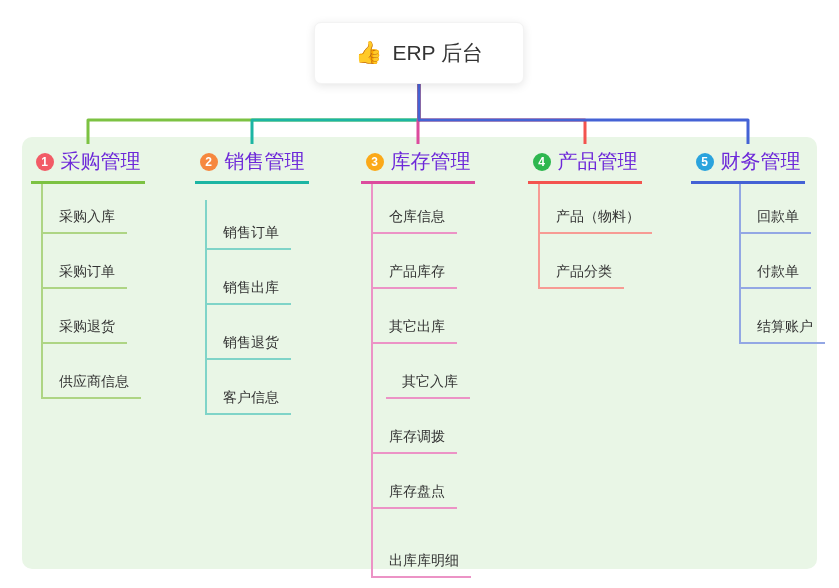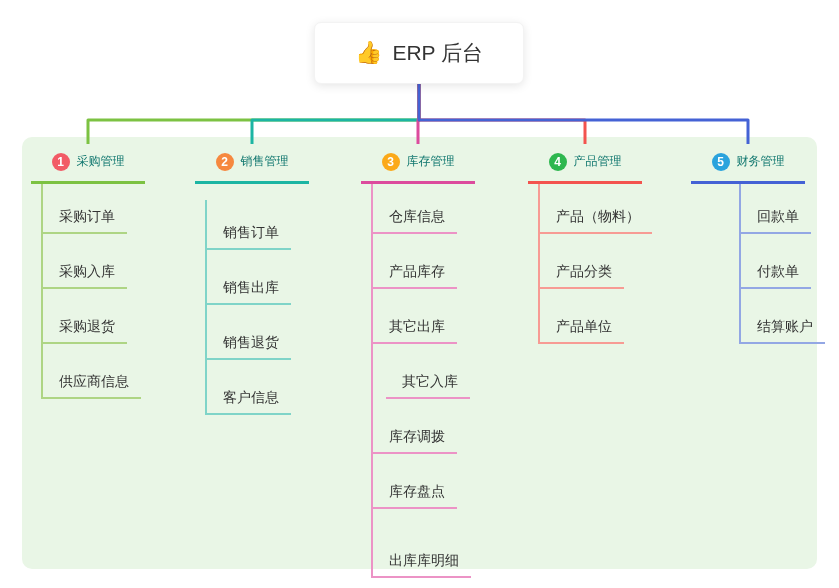--- a/index.html
+++ b/index.html
@@ -30,21 +30,21 @@
   .branch{position:absolute;width:114px;}
   .branch-title{
     display:flex;align-items:center;justify-content:center;gap:7px;
     height:23px;padding-bottom:8px;border-bottom:3px solid #999;
   }
   .branch-title .badge{
     width:18px;height:18px;border-radius:50%;flex:0 0 auto;
     display:flex;align-items:center;justify-content:center;
     color:#ffffff;font-size:12px;font-weight:bold;line-height:1;
   }
-  .branch-title .blabel{font-size:12px;white-space:nowrap;color:#0f766e;}
+  .branch-title .blabel{font-size:20px;white-space:nowrap;color:#6d28d9;}
   .children{
     margin-left:10px;border-left:2px solid #ccc;width:max-content;
   }
   .child{
     width:max-content;height:55px;box-sizing:border-box;
     display:flex;align-items:flex-end;
     padding:0 12px 6px 16px;border-bottom:2px solid #ccc;
     font-size:14px;color:#333;white-space:nowrap;
   }
   .child:first-child{height:50px;}
@@ -69,22 +69,22 @@
     <span>ERP 后台</span>
   </div>
 
   <div id="branches">
       <div class="branch" style="left: 31px; top: 150px;">
         <div class="branch-title" style="border-bottom-color: rgb(124, 194, 66);">
           <span class="badge" style="background: rgb(242, 91, 102);">1</span>
           <span class="blabel">采购管理</span>
         </div>
         <div class="children" style="border-left-color: rgb(174, 213, 132);">
+          <div class="child" style="border-bottom-color: rgb(174, 213, 132);">采购入库</div>
           <div class="child" style="border-bottom-color: rgb(174, 213, 132);">采购订单</div>
-          <div class="child" style="border-bottom-color: rgb(174, 213, 132);">采购入库</div>
           <div class="child" style="border-bottom-color: rgb(174, 213, 132);">采购退货</div>
           <div class="child" style="border-bottom-color: rgb(174, 213, 132);">供应商信息</div>
         </div>
       </div>
       <div class="branch" style="left: 195px; top: 150px;">
         <div class="branch-title" style="border-bottom-color: rgb(28, 181, 163);">
           <span class="badge" style="background: rgb(246, 136, 63);">2</span>
           <span class="blabel">销售管理</span>
         </div>
         <div class="children" style="border-left-color: rgb(127, 212, 200);">
@@ -110,21 +110,20 @@
         </div>
       </div>
       <div class="branch" style="left: 528px; top: 150px;">
         <div class="branch-title" style="border-bottom-color: rgb(243, 83, 78);">
           <span class="badge" style="background: rgb(46, 183, 79);">4</span>
           <span class="blabel">产品管理</span>
         </div>
         <div class="children" style="border-left-color: rgb(247, 155, 148);">
           <div class="child" style="border-bottom-color: rgb(247, 155, 148);">产品（物料）</div>
           <div class="child" style="border-bottom-color: rgb(247, 155, 148);">产品分类</div>
-          <div class="child" style="border-bottom-color: rgb(247, 155, 148);">产品单位</div>
         </div>
       </div>
       <div class="branch" style="left: 691px; top: 150px;">
         <div class="branch-title" style="border-bottom-color: rgb(68, 98, 213);">
           <span class="badge" style="background: rgb(42, 163, 221);">5</span>
           <span class="blabel">财务管理</span>
         </div>
         <div class="children" style="border-left-color: rgb(147, 167, 228); margin-left: 48px;">
           <div class="child" style="border-bottom-color: rgb(147, 167, 228);">回款单</div>
           <div class="child" style="border-bottom-color: rgb(147, 167, 228);">付款单</div>

